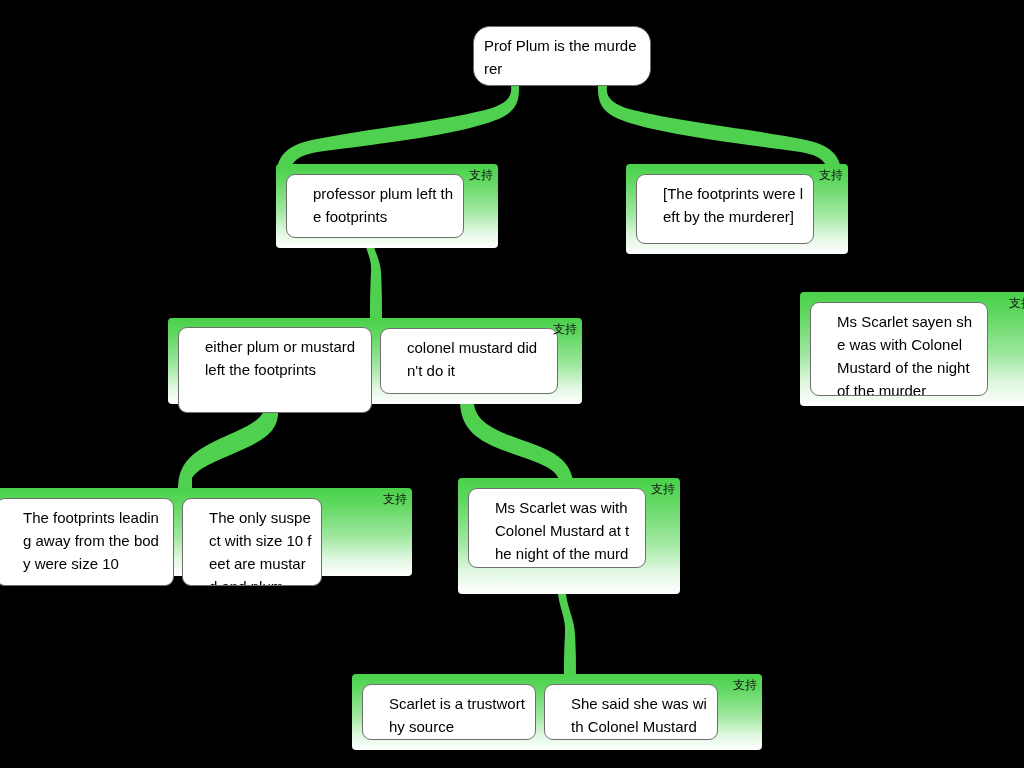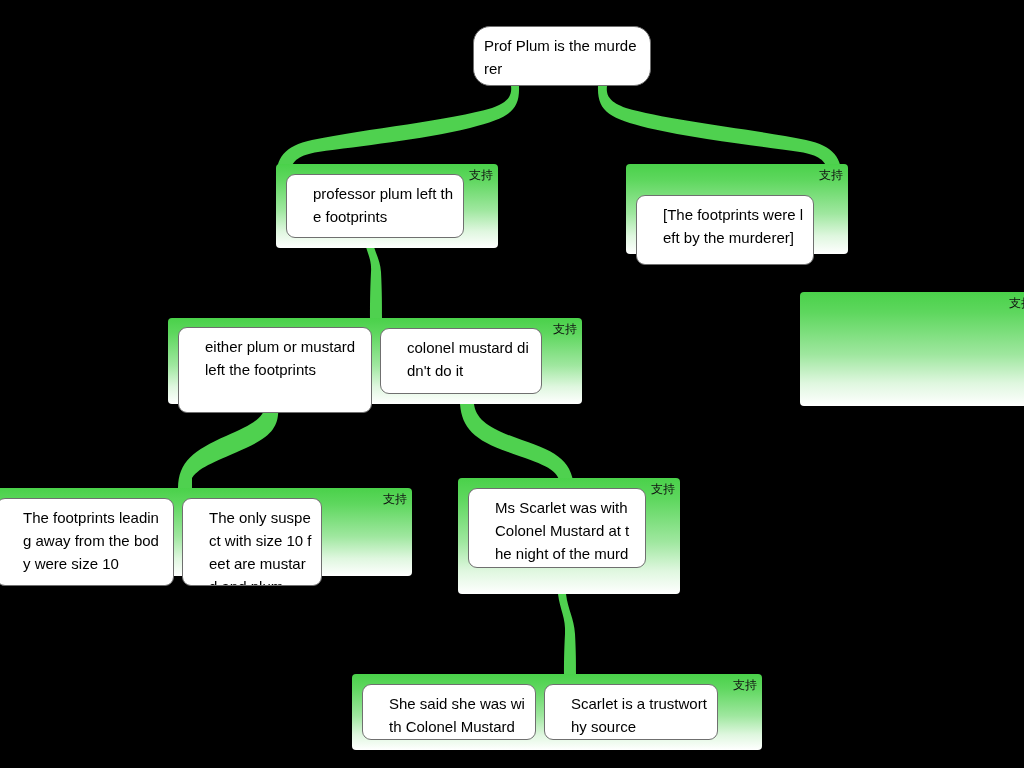--- a/index.html
+++ b/index.html
@@ -126,31 +126,31 @@
 
   <div class="group" style="left:276px;top:164px;width:222px;height:84px;">
     <span class="tag">支持</span>
     <div class="box" style="width:178px;height:64px;">
       <span>professor plum left the footprints</span>
     </div>
   </div>
 
   <div class="group" style="left:626px;top:164px;width:222px;height:90px;">
     <span class="tag">支持</span>
-    <div class="box" style="width:178px;height:70px;margin-top:21px;">
+    <div class="box" style="width:178px;height:70px;">
       <span>[The footprints were left by the murderer]</span>
     </div>
   </div>
 
   <div class="group" style="left:168px;top:318px;width:414px;height:86px;">
     <span class="tag">支持</span>
     <div class="box" style="width:194px;height:86px;margin-top:-1px;">
       <span>either plum or mustard left the footprints</span>
     </div>
-    <div class="box" style="width:162px;height:66px;">
+    <div class="box" style="width:178px;height:66px;">
       <span>colonel mustard didn't do it</span>
     </div>
   </div>
 
   <div class="group" style="left:-14px;top:488px;width:426px;height:88px;">
     <span class="tag">支持</span>
     <div class="box" style="width:178px;height:88px;">
       <span>The footprints leading away from the body were size 10</span>
     </div>
     <div class="box" style="width:140px;height:88px;">
@@ -161,24 +161,27 @@
   <div class="group" style="left:458px;top:478px;width:222px;height:116px;">
     <span class="tag">支持</span>
     <div class="box" style="width:178px;height:80px;">
       <span>Ms Scarlet was with Colonel Mustard at the night of the murder</span>
     </div>
   </div>
 
   <div class="group" style="left:352px;top:674px;width:410px;height:76px;">
     <span class="tag">支持</span>
     <div class="box" style="width:174px;height:56px;">
-      <span>She said she was with Colonel Mustard</span>
+      <span>Scarlet is a trustworthy source</span>
     </div>
     <div class="box" style="width:174px;height:56px;">
-      <span>Scarlet is a trustworthy source</span>
+      <span>She said she was with Colonel Mustard</span>
     </div>
   </div>
 
   <div class="group" style="left:800px;top:292px;width:238px;height:114px;">
     <span class="tag">支持</span>
+    <div class="box" style="width:178px;height:94px;">
+      <span>Ms Scarlet sayen she was with Colonel Mustard of the night of the murder</span>
+    </div>
   </div>
 
 </div>
 
 </body></html>

